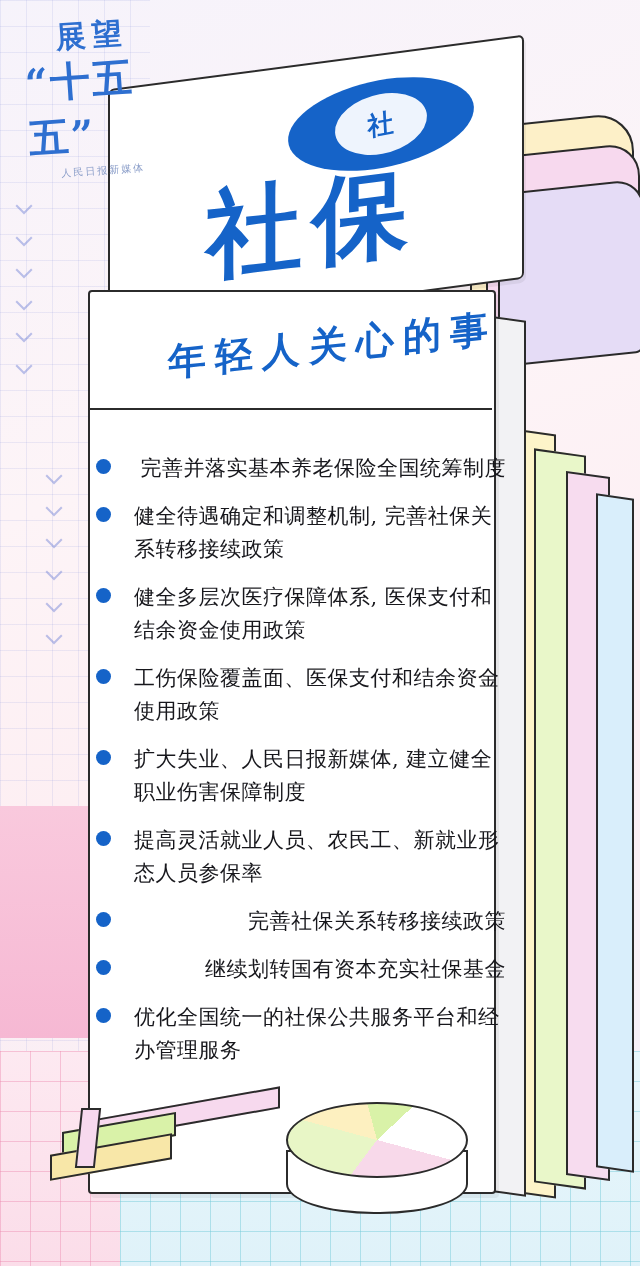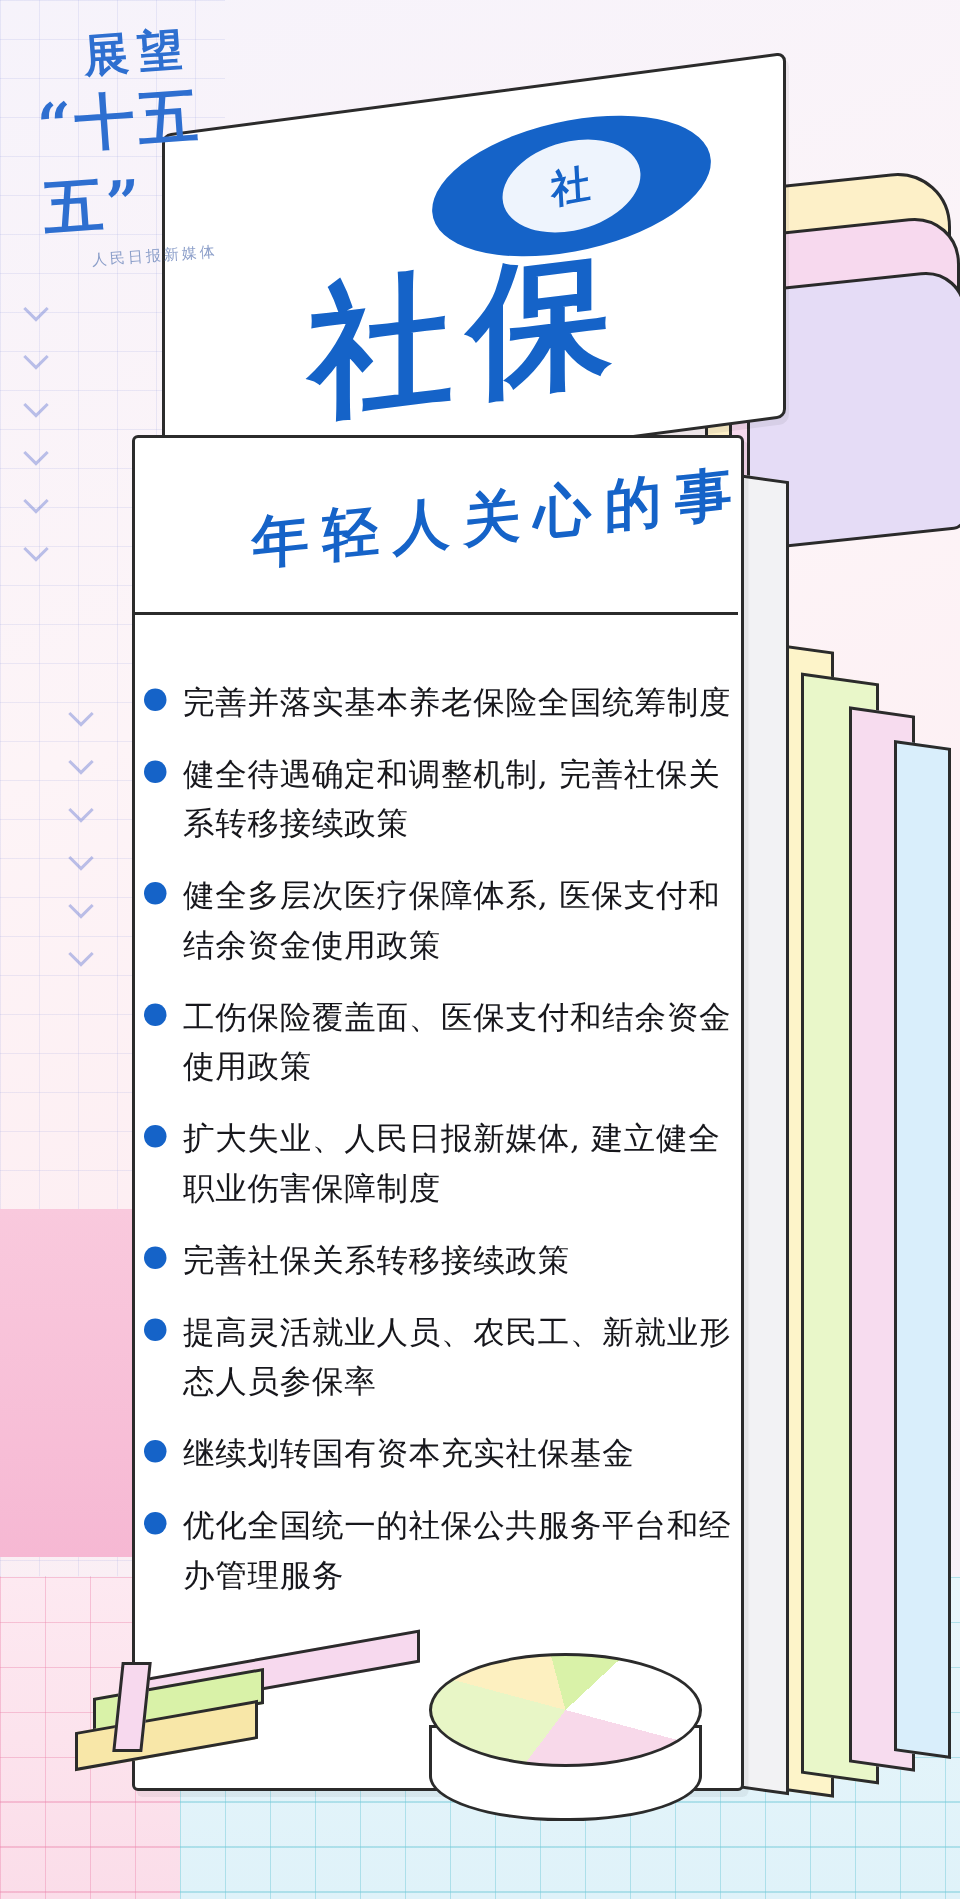--- a/index.html
+++ b/index.html
@@ -186,20 +186,21 @@
   
   .list {
     position: absolute;
     left: 96px; top: 452px;
     width: 410px;
   }
   .list-item {
     display: flex;
     align-items: flex-start;
     margin-bottom: 15px;
+    justify-content: space-between;
   }
   .bullet {
     flex: 0 0 auto;
     width: 15px; height: 15px;
     border-radius: 50%;
     background: #1563c8;
     margin-top: 7px;
     margin-right: 11px;
   }
   .item-text {
@@ -327,25 +328,25 @@
     <div class="list-item">
       <div class="bullet"></div>
       <div class="item-text">工伤保险覆盖面、医保支付和结余资金使用政策</div>
     </div>
     <div class="list-item">
       <div class="bullet"></div>
       <div class="item-text">扩大失业、人民日报新媒体, 建立健全职业伤害保障制度</div>
     </div>
     <div class="list-item">
       <div class="bullet"></div>
+      <div class="item-text">提高灵活就业人员、农民工、新就业形态人员参保率</div>
+    </div>
+    <div class="list-item">
+      <div class="bullet"></div>
       <div class="item-text">完善社保关系转移接续政策</div>
-    </div>
-    <div class="list-item">
-      <div class="bullet"></div>
-      <div class="item-text">提高灵活就业人员、农民工、新就业形态人员参保率</div>
     </div>
     <div class="list-item">
       <div class="bullet"></div>
       <div class="item-text">继续划转国有资本充实社保基金</div>
     </div>
     <div class="list-item">
       <div class="bullet"></div>
       <div class="item-text">优化全国统一的社保公共服务平台和经办管理服务</div>
     </div>
   </div>

